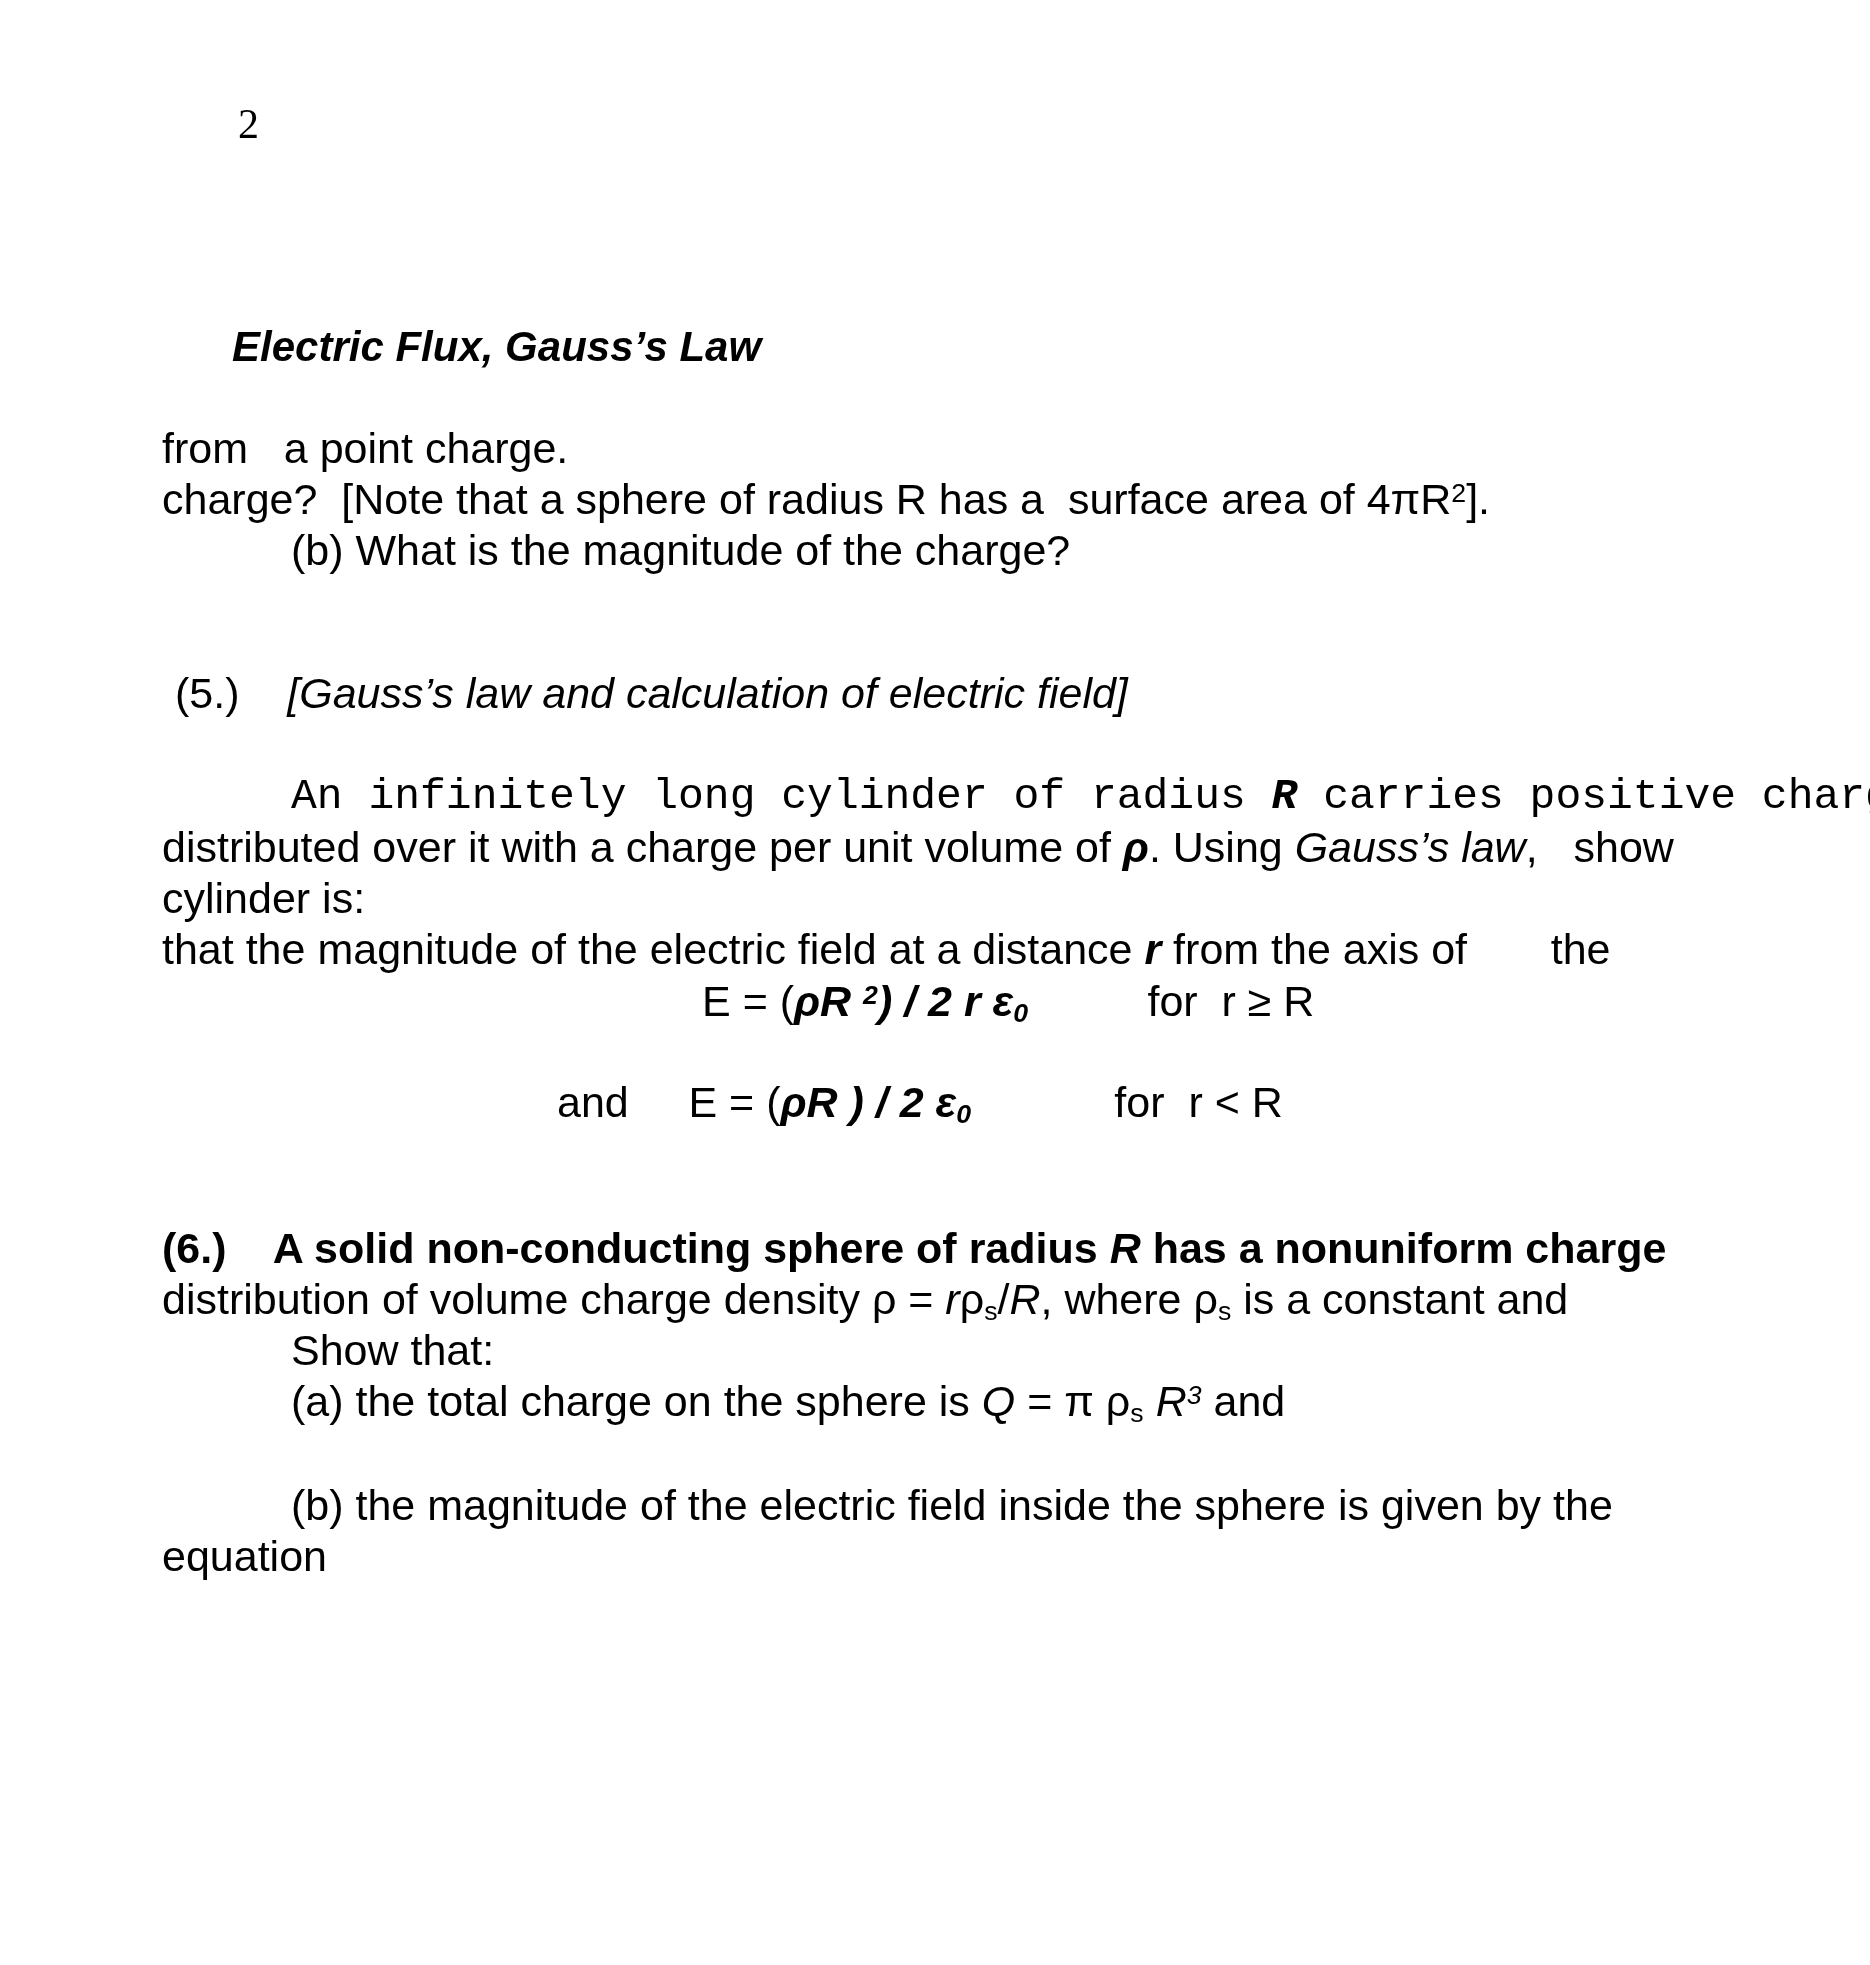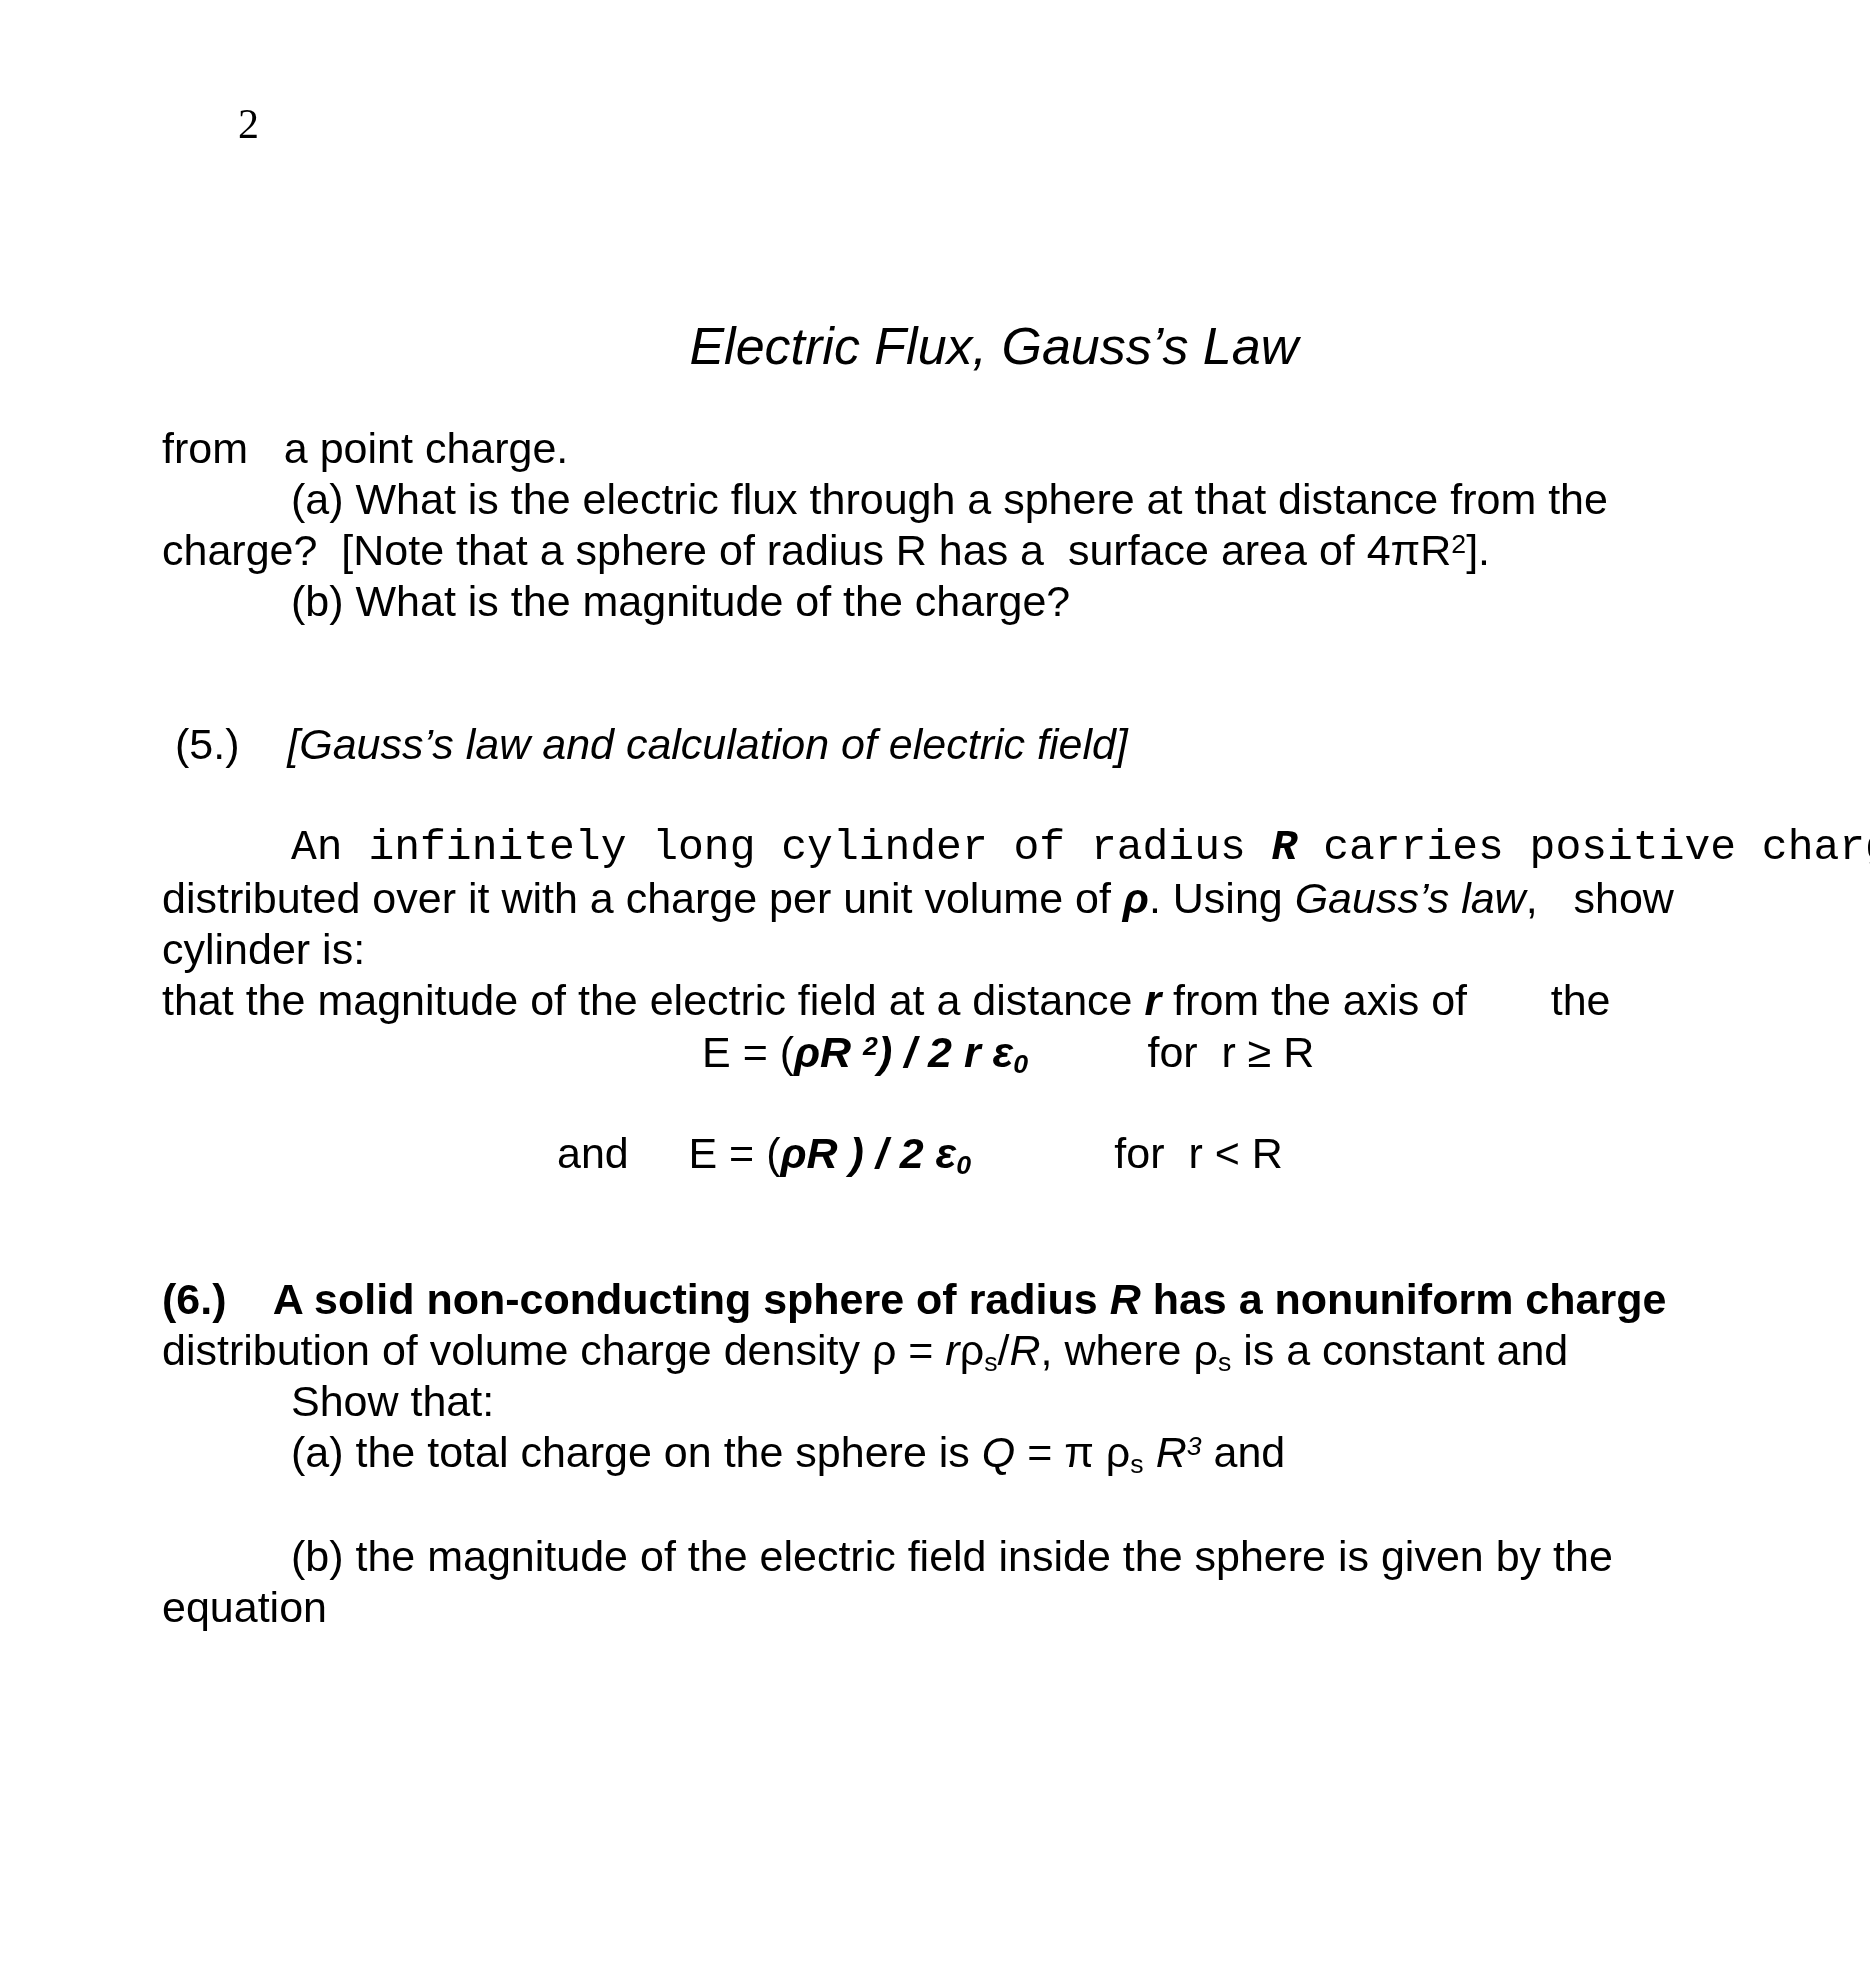--- a/index.html
+++ b/index.html
@@ -33,40 +33,38 @@
     vertical-align: -0.22em;
     line-height: 0;
   }
   .page-number-line {
     padding-left: 13px;
     font-family: "Liberation Serif", serif;
     font-size: 42px;
   }
   .title-line {
     margin-top: 69px;
-    text-align: center;
-    font-weight: normal;
+    font-weight: bold;
     font-style: italic;
-    font-size: 52px;
+    font-size: 42px;
   }
 </style>
 </head>
 <body>
 
 <div class="page">
   <div class="content">
     <div class="line page-number-line">
       <span class="seg">2</span>
     </div>
     <div class="line title-line">
       <span class="seg">Electric Flux, Gauss’s Law</span>
     </div>
     <div id="document-lines">
         <div class="line"><span class="seg">from   a point charge.</span></div>
-        <div class="line" style="padding-left: 129px;"><span class="seg">(a) What is the electric flux through a sphere at that distance from the</span></div>
         <div class="line"><span class="seg">charge?  [Note that a sphere of radius R has a  surface area of 4πR</span><sup class="seg">2</sup><span class="seg">].</span></div>
         <div class="line" style="padding-left: 129px;"><span class="seg">(b) What is the magnitude of the charge?</span></div>
         <div class="line" style="padding-left: 13px; margin-top: 92px;"><span class="seg">(5.)    </span><span class="seg it">[Gauss’s law and calculation of electric field]</span></div>
         <div class="line" style="padding-left: 129px; margin-top: 52px; font-family: Liberation Mono, monospace;"><span class="seg">An infinitely long cylinder of radius </span><span class="seg it bo">R</span><span class="seg"> carries positive charge uniformly</span></div>
         <div class="line"><span class="seg">distributed over it with a charge per unit volume of </span><span class="seg it bo">ρ</span><span class="seg">. Using </span><span class="seg it">Gauss’s law</span><span class="seg">,   show</span></div>
         <div class="line"><span class="seg">cylinder is:</span></div>
         <div class="line"><span class="seg">that the magnitude of the electric field at a distance </span><span class="seg it bo">r</span><span class="seg"> from the axis of       the</span></div>
         <div class="line" style="padding-left: 540px; margin-top: 0.9px;"><span class="seg">E = (</span><span class="seg it bo">ρR </span><sup class="seg it bo">2</sup><span class="seg it bo">) / 2 r ε</span><sub class="seg it bo">0</sub><span class="seg">          for  r ≥ R</span></div>
         <div class="line" style="padding-left: 395px; margin-top: 50px;"><span class="seg">and     E = (</span><span class="seg it bo">ρR</span><span class="seg it bo"> ) / 2 ε</span><sub class="seg it bo">0</sub><span class="seg">            for  r &lt; R</span></div>
         <div class="line" style="margin-top: 95px; font-weight: bold;"><span class="seg">(6.)    A solid non-conducting sphere of radius </span><span class="seg it">R</span><span class="seg"> has a nonuniform charge</span></div>

